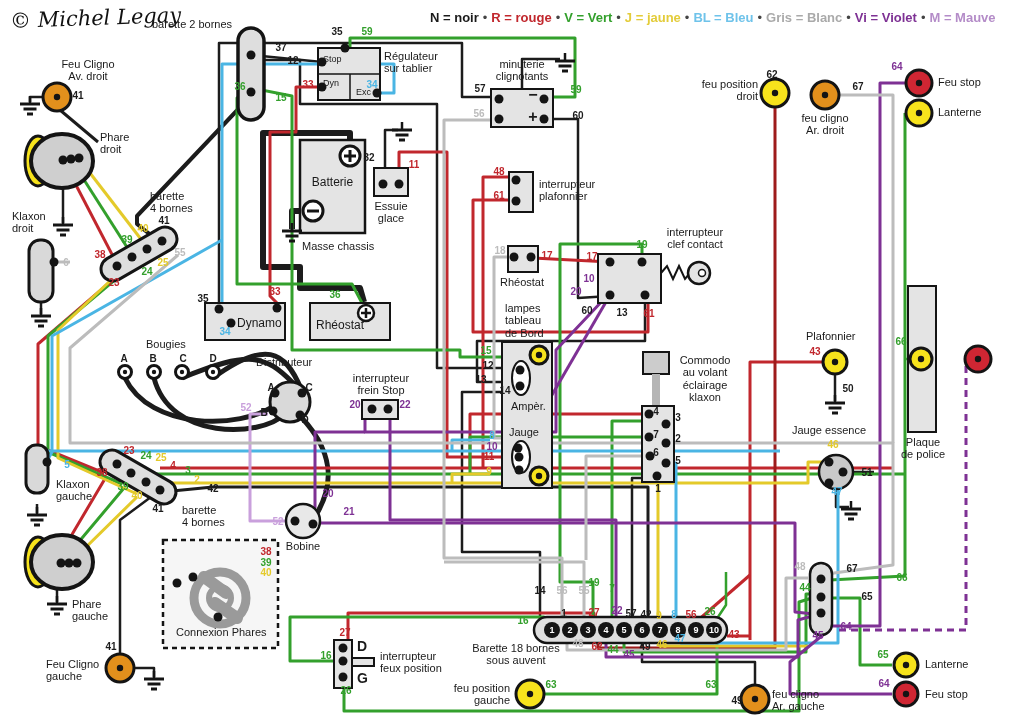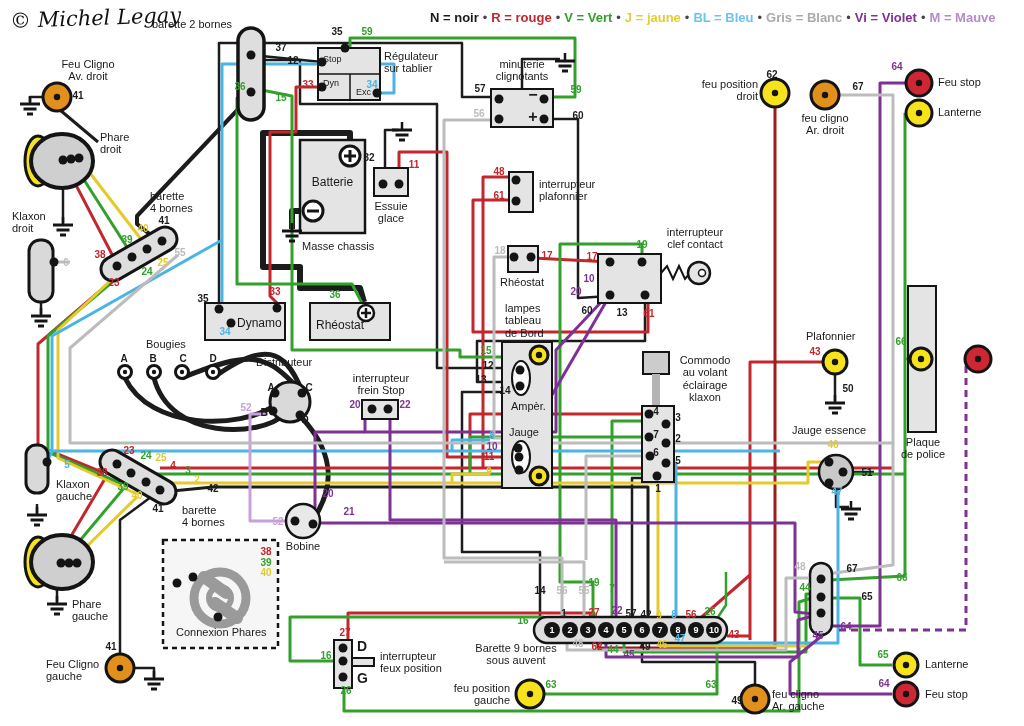--- a/index.html
+++ b/index.html
@@ -478,21 +478,21 @@
   <div class="lbl" style="left:182px;top:504px;width:60px">barette
 4 bornes</div>
   <div class="lbl" style="left:72px;top:598px;width:50px">Phare
 gauche</div>
   <div class="lbl" style="left:46px;top:658px;width:84px">Feu Cligno
 gauche</div>
   <div class="lbl" style="left:380px;top:650px;width:95px">interrupteur
 feux position</div>
   <div class="lbl huge" style="left:357px;top:639px">D</div>
   <div class="lbl huge" style="left:357px;top:671px">G</div>
-  <div class="lbl c" style="left:462px;top:642px;width:108px">Barette 9 bornes
+  <div class="lbl c" style="left:462px;top:642px;width:108px">Barette 18 bornes
 sous auvent</div>
   <div class="lbl r" style="left:444px;top:682px;width:66px">feu position
 gauche</div>
   <div class="lbl" style="left:772px;top:688px;width:70px">feu cligno
 Ar. gauche</div>
   <div class="lbl" style="left:925px;top:658px">Lanterne</div>
   <div class="lbl" style="left:925px;top:688px">Feu stop</div>
 
   <div id="wire-labels">
       <span class="wnum" style="left: 78px; top: 95px; color: rgb(28, 28, 28);">41</span>

